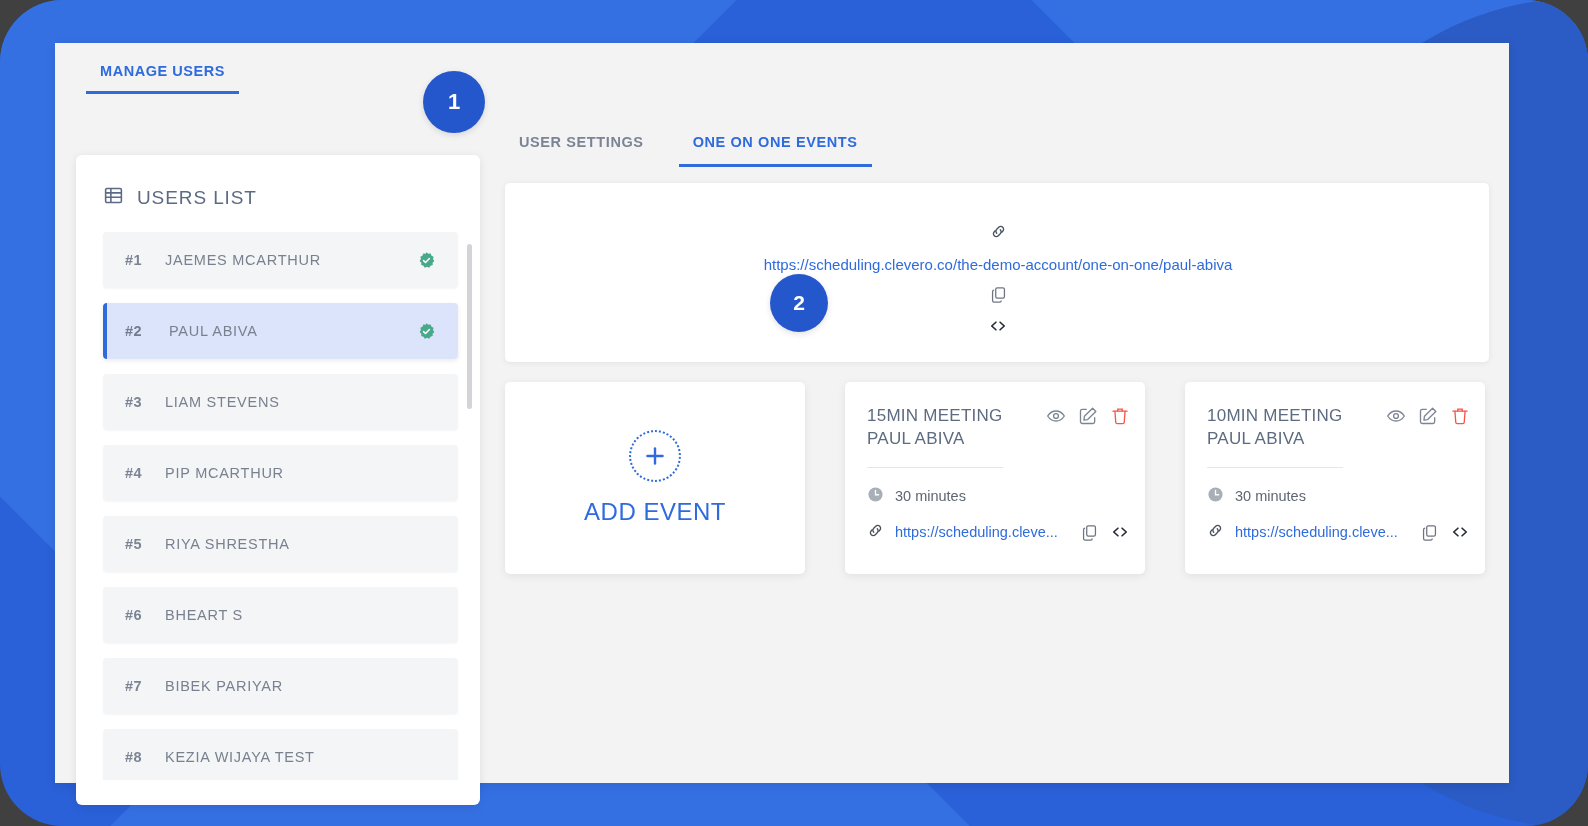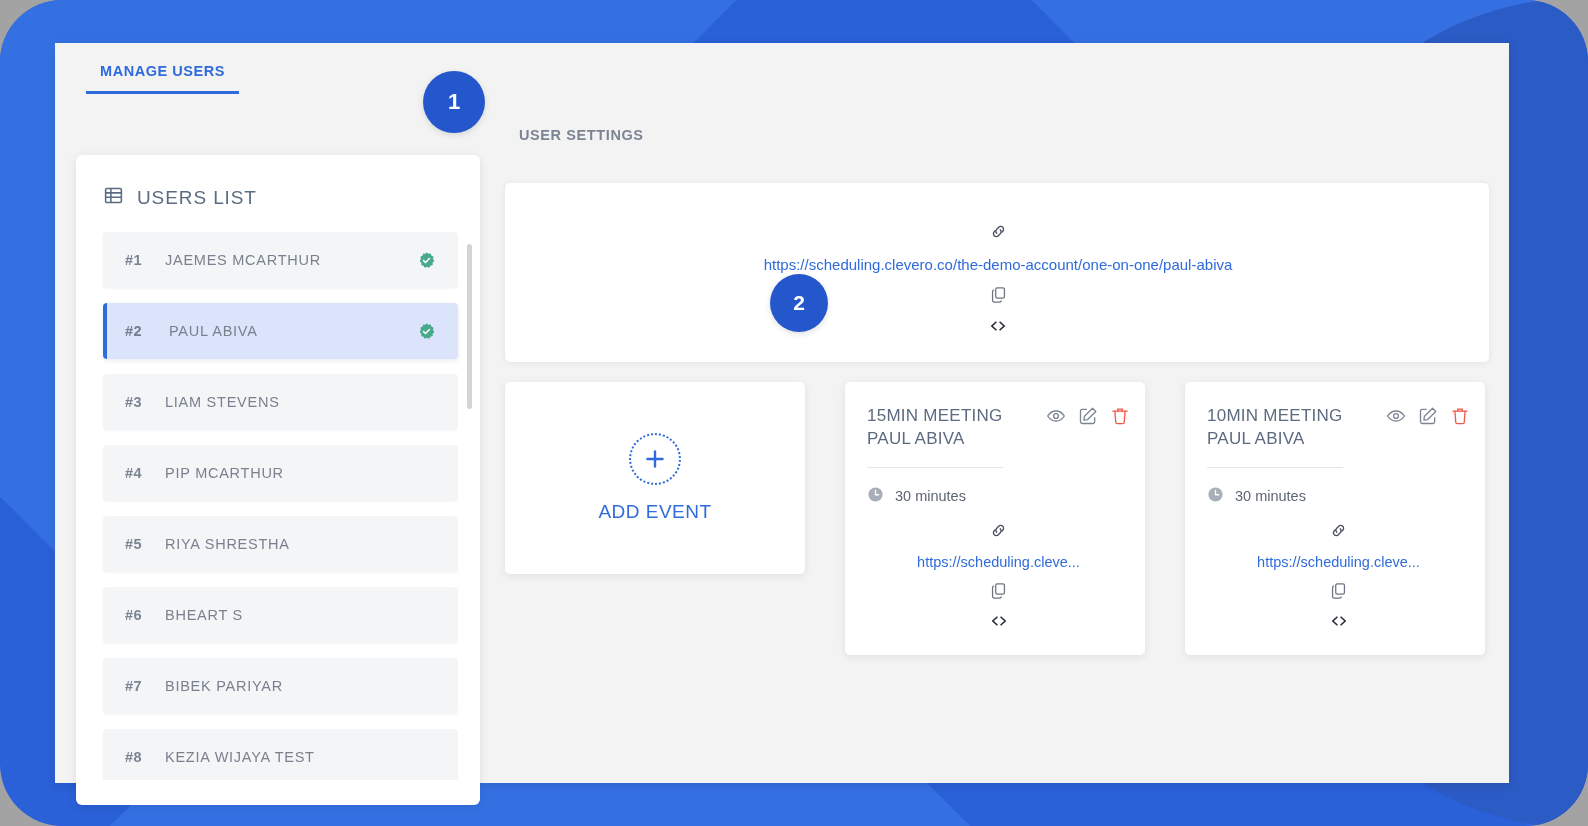--- a/index.html
+++ b/index.html
@@ -5,21 +5,21 @@
   * { box-sizing: border-box; margin: 0; padding: 0; }
   html, body {
     width: 1588px; height: 826px;
     background: #000;
     font-family: "Liberation Sans", sans-serif;
     overflow: hidden;
   }
   #root {
     position: relative;
     width: 1588px; height: 826px;
-    background: #a3a3a3;
+    background: #404040;
   }
   
   .bg-blue {
     position: absolute;
     left: 0; top: 0; width: 1588px; height: 826px;
     background: #2a60d8;
     border-radius: 62px;
     overflow: hidden;
   }
   .bg-shape-dark-right {
@@ -147,21 +147,21 @@
     cursor: pointer;
   }
   
   .content {
     position: absolute;
     left: 450px; top: 70px;
     right: 20px;
   }
   .sub-tabbar {
     display: flex;
-    align-items: center;
+    align-items: flex-end;
     gap: 21px;
     height: 54px;
   }
   .sub-tab {
     padding: 6px 14px 14px 14px;
     font-size: 14.5px;
     font-weight: bold;
     letter-spacing: .6px;
     color: #7b8494;
     border-bottom: 3px solid transparent;
@@ -217,21 +217,21 @@
     cursor: pointer;
   }
   .plus-circle {
     width: 52px; height: 52px;
     border: 2px dotted #2f6bdc;
     border-radius: 50%;
     display: flex; align-items: center; justify-content: center;
   }
   .add-event-label {
     color: #2f6bdc;
-    font-size: 19px;
+    font-size: 24px;
     letter-spacing: .5px;
   }
   .ev-card { padding: 22px 15px 24px 22px; }
   .ev-head { display: flex; align-items: flex-start; }
   .ev-title {
     flex: 1;
     color: #5d6b80;
     font-size: 17px;
     line-height: 1.38;
     letter-spacing: .25px;
@@ -245,21 +245,21 @@
   }
   .ev-meta {
     margin-top: 18px;
     display: flex; align-items: center; gap: 11px;
     color: #5e6673;
     font-size: 14.5px;
     text-align: right;
   }
   .ev-link-row {
     margin-top: 16px;
-    display: flex; align-items: center; gap: 11px; flex-direction: column;
+    display: flex; align-items: center; gap: 11px;
   }
   .ev-link {
     flex: 1;
     color: #2f6bdc;
     font-size: 14.5px;
     text-decoration: none;
     white-space: nowrap;
     overflow: hidden;
     cursor: pointer;
   }
@@ -367,20 +367,23 @@
 
         <div class="list-scrollbar"></div>
       </div>
     </div>
 
     <div class="content">
 
       <div class="sub-tabbar">
         <div class="sub-tab">
           <span>USER SETTINGS</span>
+        </div>
+        <div class="sub-tab active">
+          <span>ONE ON ONE EVENTS</span>
         </div>
       </div>
 
       <div class="baseurl-card">
         <div class="baseurl-row">
           <span>
             <svg width="17" height="17" viewBox="0 0 24 24" fill="none" stroke="#48505e" stroke-width="1.9" stroke-linecap="round">
               <path d="M9.5 14.5a4 4 0 0 1 0-5.7l2.8-2.8a4 4 0 1 1 5.7 5.7l-1.4 1.4"></path>
               <path d="M14.5 9.5a4 4 0 0 1 0 5.7l-2.8 2.8a4 4 0 1 1-5.7-5.7l1.4-1.4"></path>
             </svg>

